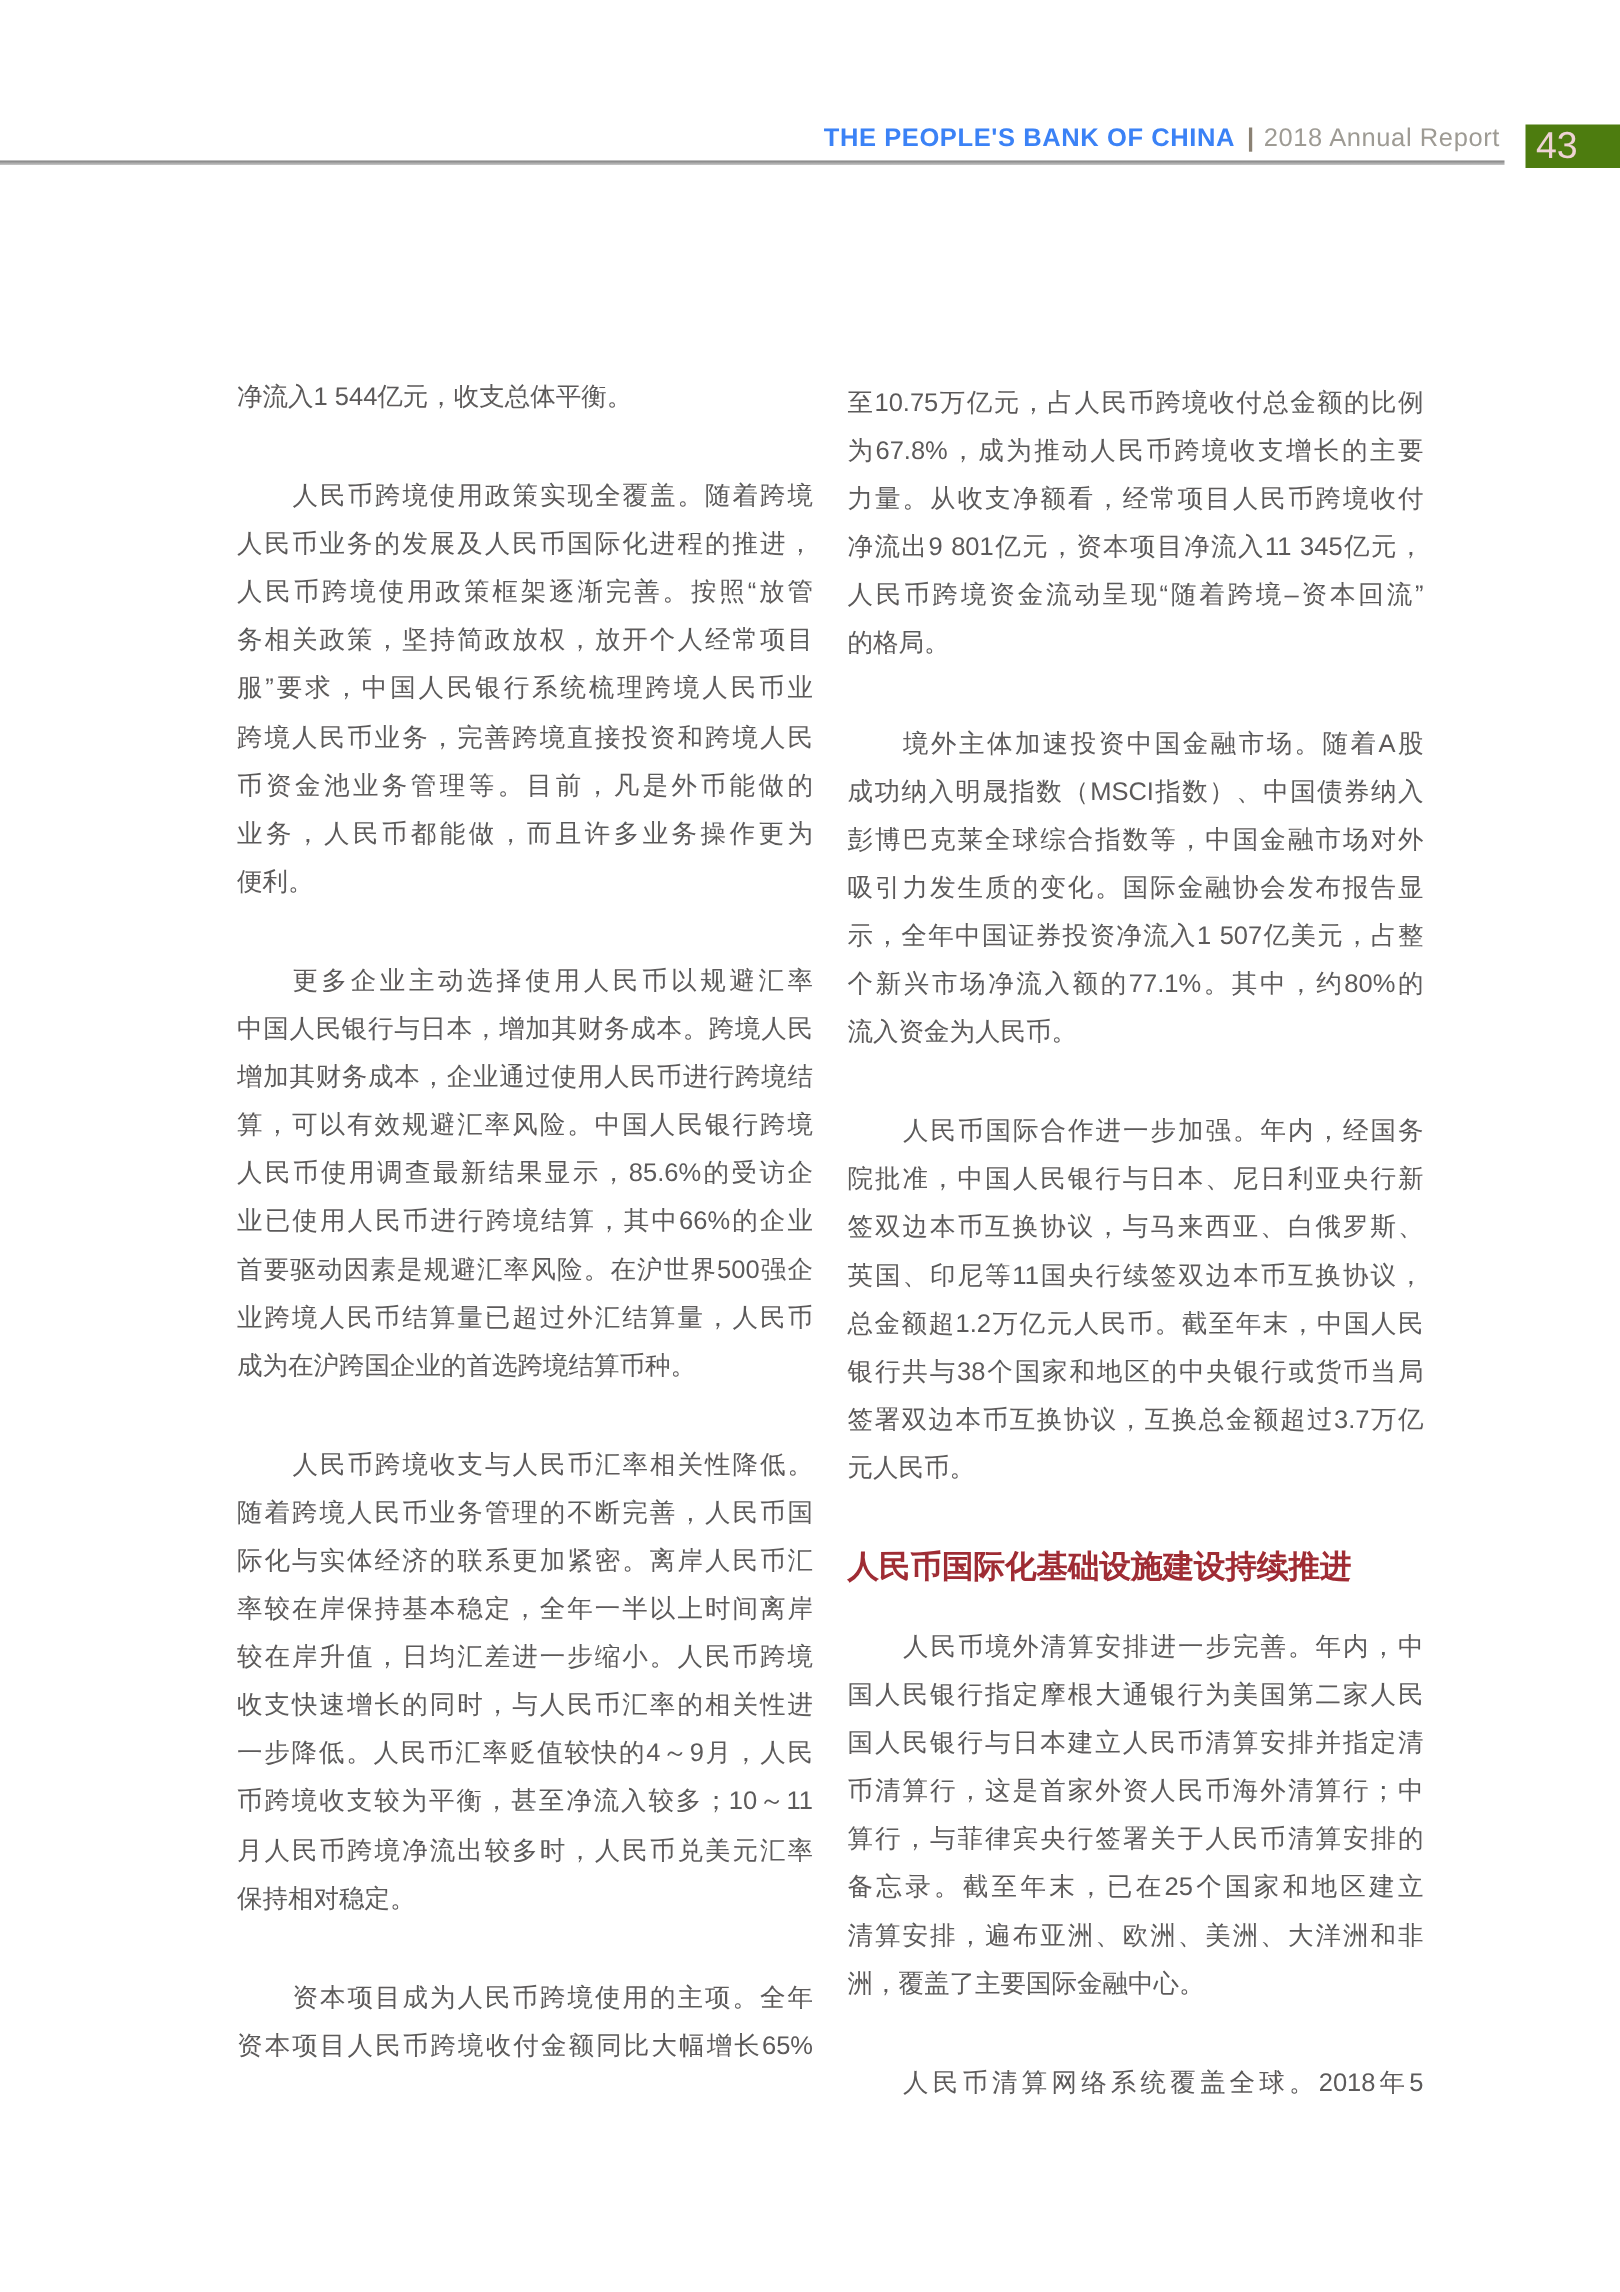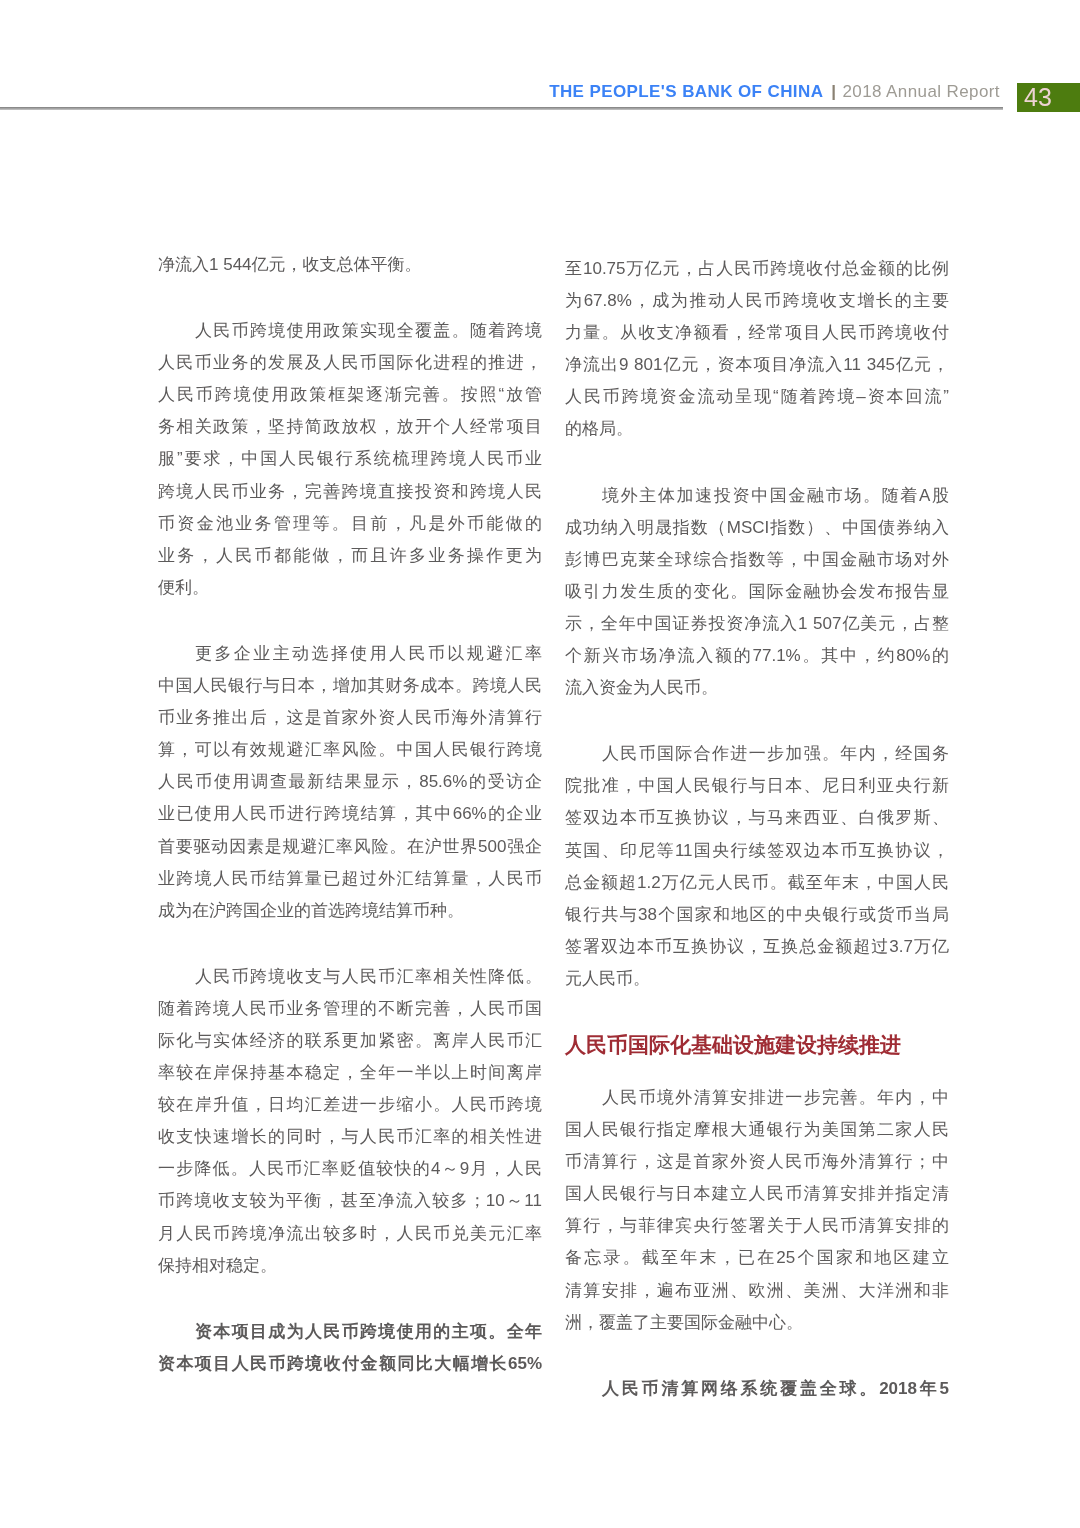--- a/index.html
+++ b/index.html
@@ -66,21 +66,21 @@
     position: absolute;
     width: 384px;
     color: #5c5a5a;
     font-size: 17px;
     letter-spacing: 0;
   }
   #col-left  { left: 158px; top: 249px; }
   #col-right { left: 565px; top: 253px; }
 
   .para { margin: 0 0 34px 0; }
-  .para:last-child { margin-bottom: 0; font-weight: bold; }
+  .para:last-child { margin-bottom: 0; }
 
   .line {
     line-height: 32.1px;
     text-align: justify;
     text-align-last: justify;
   }
   .line.end { text-align-last: left; }
   .line.indent { padding-left: 37px; }
 
   .section-heading {
@@ -118,21 +118,21 @@
         <div class="line">务相关政策，坚持简政放权，放开个人经常项目</div>
         <div class="line">服”要求，中国人民银行系统梳理跨境人民币业</div>
         <div class="line">跨境人民币业务，完善跨境直接投资和跨境人民</div>
         <div class="line">币资金池业务管理等。目前，凡是外币能做的</div>
         <div class="line">业务，人民币都能做，而且许多业务操作更为</div>
         <div class="line end">便利。</div>
       </div>
       <div class="para">
         <div class="line indent">更多企业主动选择使用人民币以规避汇率</div>
         <div class="line">中国人民银行与日本，增加其财务成本。跨境人民</div>
-        <div class="line">币业务推出后，这是首家外资人民币海外清算行</div>
+        <div class="line">增加其财务成本，企业通过使用人民币进行跨境结</div>
         <div class="line">算，可以有效规避汇率风险。中国人民银行跨境</div>
         <div class="line">人民币使用调查最新结果显示，85.6%的受访企</div>
         <div class="line">业已使用人民币进行跨境结算，其中66%的企业</div>
         <div class="line">首要驱动因素是规避汇率风险。在沪世界500强企</div>
         <div class="line">业跨境人民币结算量已超过外汇结算量，人民币</div>
         <div class="line end">成为在沪跨国企业的首选跨境结算币种。</div>
       </div>
       <div class="para">
         <div class="line indent">人民币跨境收支与人民币汇率相关性降低。</div>
         <div class="line">随着跨境人民币业务管理的不断完善，人民币国</div>
@@ -175,22 +175,22 @@
         <div class="line">英国、印尼等11国央行续签双边本币互换协议，</div>
         <div class="line">总金额超1.2万亿元人民币。截至年末，中国人民</div>
         <div class="line">银行共与38个国家和地区的中央银行或货币当局</div>
         <div class="line">签署双边本币互换协议，互换总金额超过3.7万亿</div>
         <div class="line end">元人民币。</div>
       </div>
       <div class="section-heading">人民币国际化基础设施建设持续推进</div>
       <div class="para">
         <div class="line indent">人民币境外清算安排进一步完善。年内，中</div>
         <div class="line">国人民银行指定摩根大通银行为美国第二家人民</div>
+        <div class="line">国人民银行与日本建立人民币清算安排并指定清</div>
         <div class="line">币清算行，这是首家外资人民币海外清算行；中</div>
-        <div class="line">国人民银行与日本建立人民币清算安排并指定清</div>
         <div class="line">算行，与菲律宾央行签署关于人民币清算安排的</div>
         <div class="line">备忘录。截至年末，已在25个国家和地区建立</div>
         <div class="line">清算安排，遍布亚洲、欧洲、美洲、大洋洲和非</div>
         <div class="line end">洲，覆盖了主要国际金融中心。</div>
       </div>
       <div class="para">
         <div class="line indent">人民币清算网络系统覆盖全球。2018年5</div>
       </div>
     </div>
 

